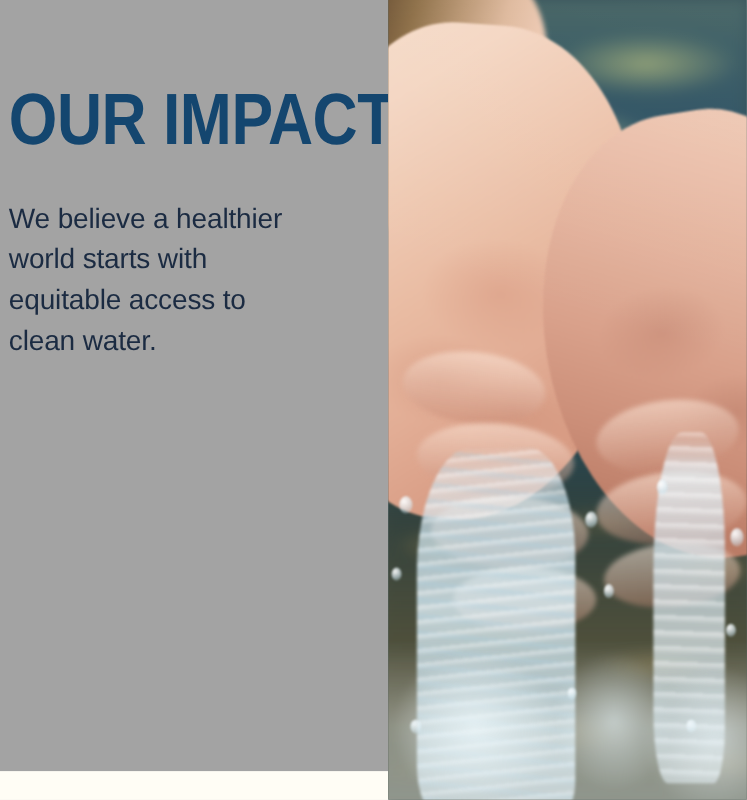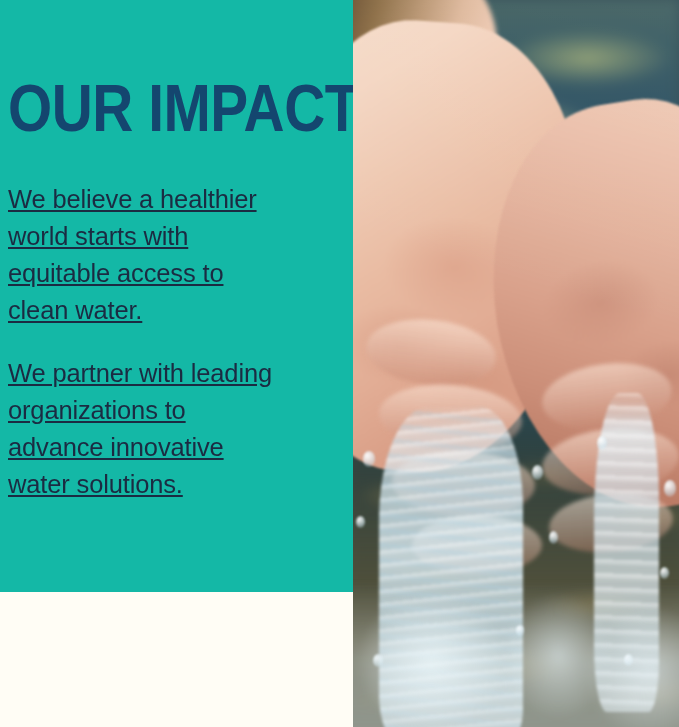--- a/index.html
+++ b/index.html
@@ -15,22 +15,22 @@
   #page {
     position:relative;
     width:679px; height:727px;
     display:flex;
     background:#FFFDF5;
   }
 
   
   .text-panel {
     width:353px;
-    height:592px;
-    background:#14b8a6;
+    height:701px;
+    background:#a3a3a3;
     padding:82px 72px 0 8px;
     position:relative;
   }
 
   .headline {
     font-family:"Liberation Sans Narrow","Liberation Sans", sans-serif;
     font-weight:bold;
     font-size:66px;
     line-height:0.80;
     letter-spacing:-0.5px;
@@ -42,21 +42,20 @@
   }
 
   .body-copy { }
 
   .para {
     font-size:25.5px;
     line-height:37px;
     color:#1B2B42;
     letter-spacing:-0.15px;
     margin-bottom:26px;
-    text-decoration:underline;
   }
   .para:last-child { margin-bottom:0; }
 
   .reg {
     font-size:9px;
     vertical-align:super;
     line-height:0;
     letter-spacing:0;
   }
 
@@ -268,21 +267,20 @@
 <div id="page">
 
   <section class="text-panel">
 
     <h1 class="headline">OUR IMPACT</h1>
 
     <div class="body-copy">
 
       <p class="para">We believe a healthier world starts with equitable access to clean water.</p>
 
-      <p class="para">We partner with leading organizations to advance innovative water solutions.</p>
 
 
     </div>
   </section>
 
   <section class="photo-panel">
     <div class="photo-stage">
 
       <div class="layer bg-water"></div>
       <div class="layer bed"></div>

